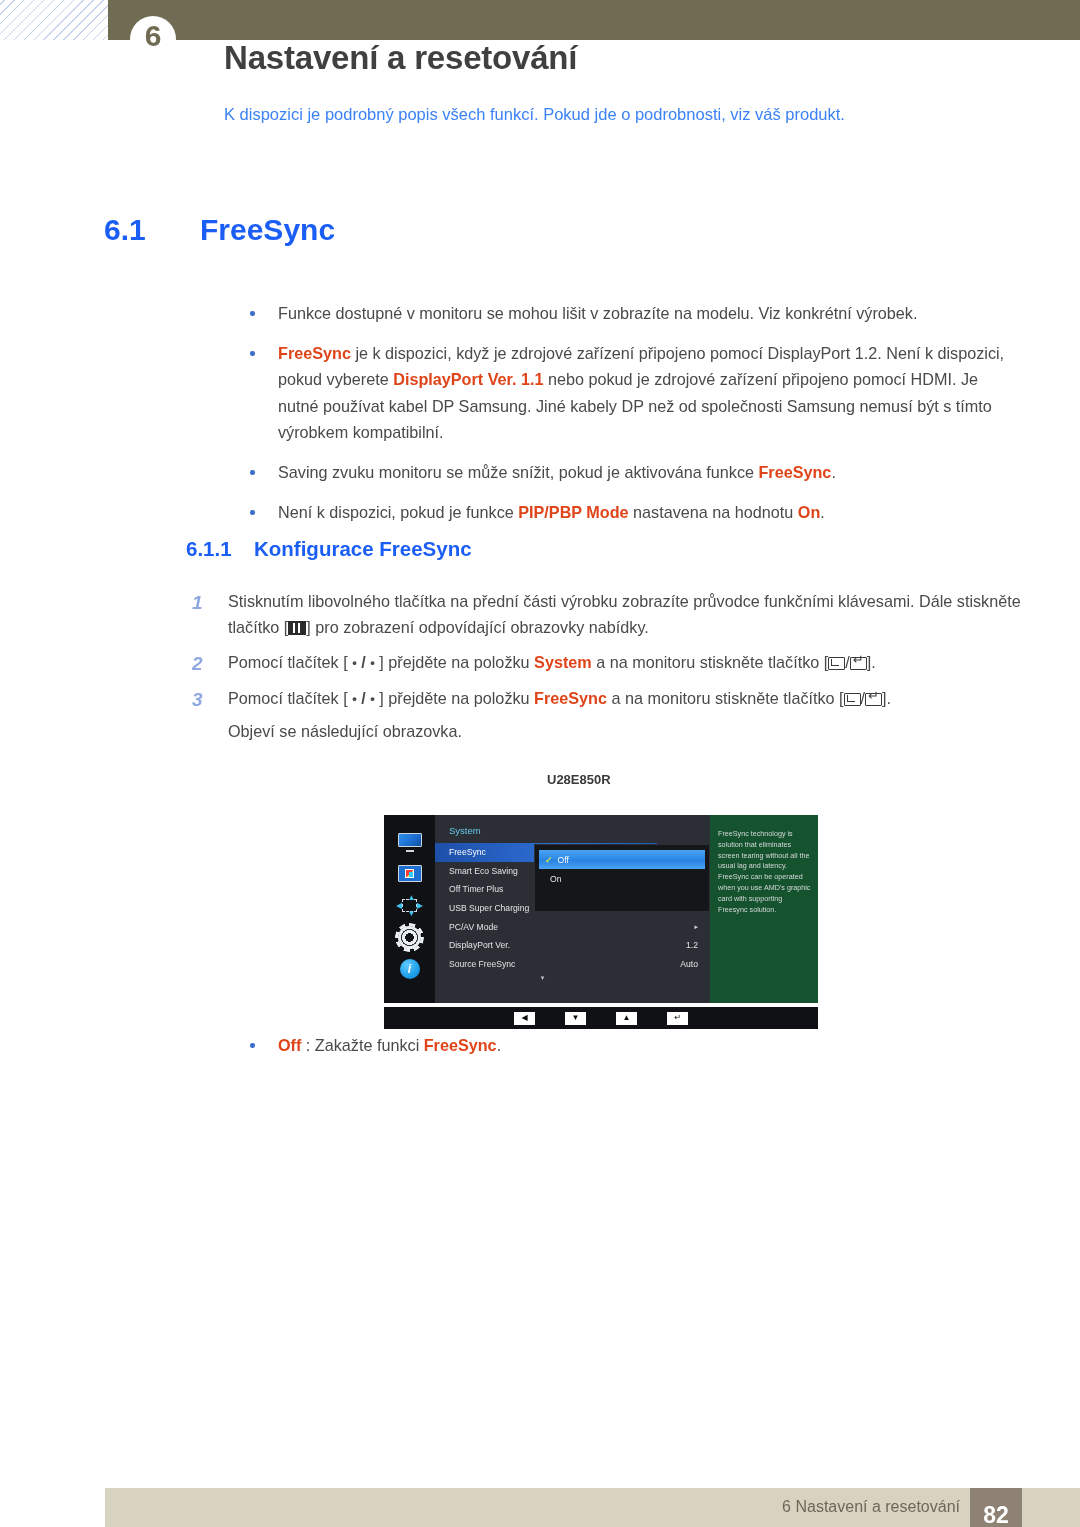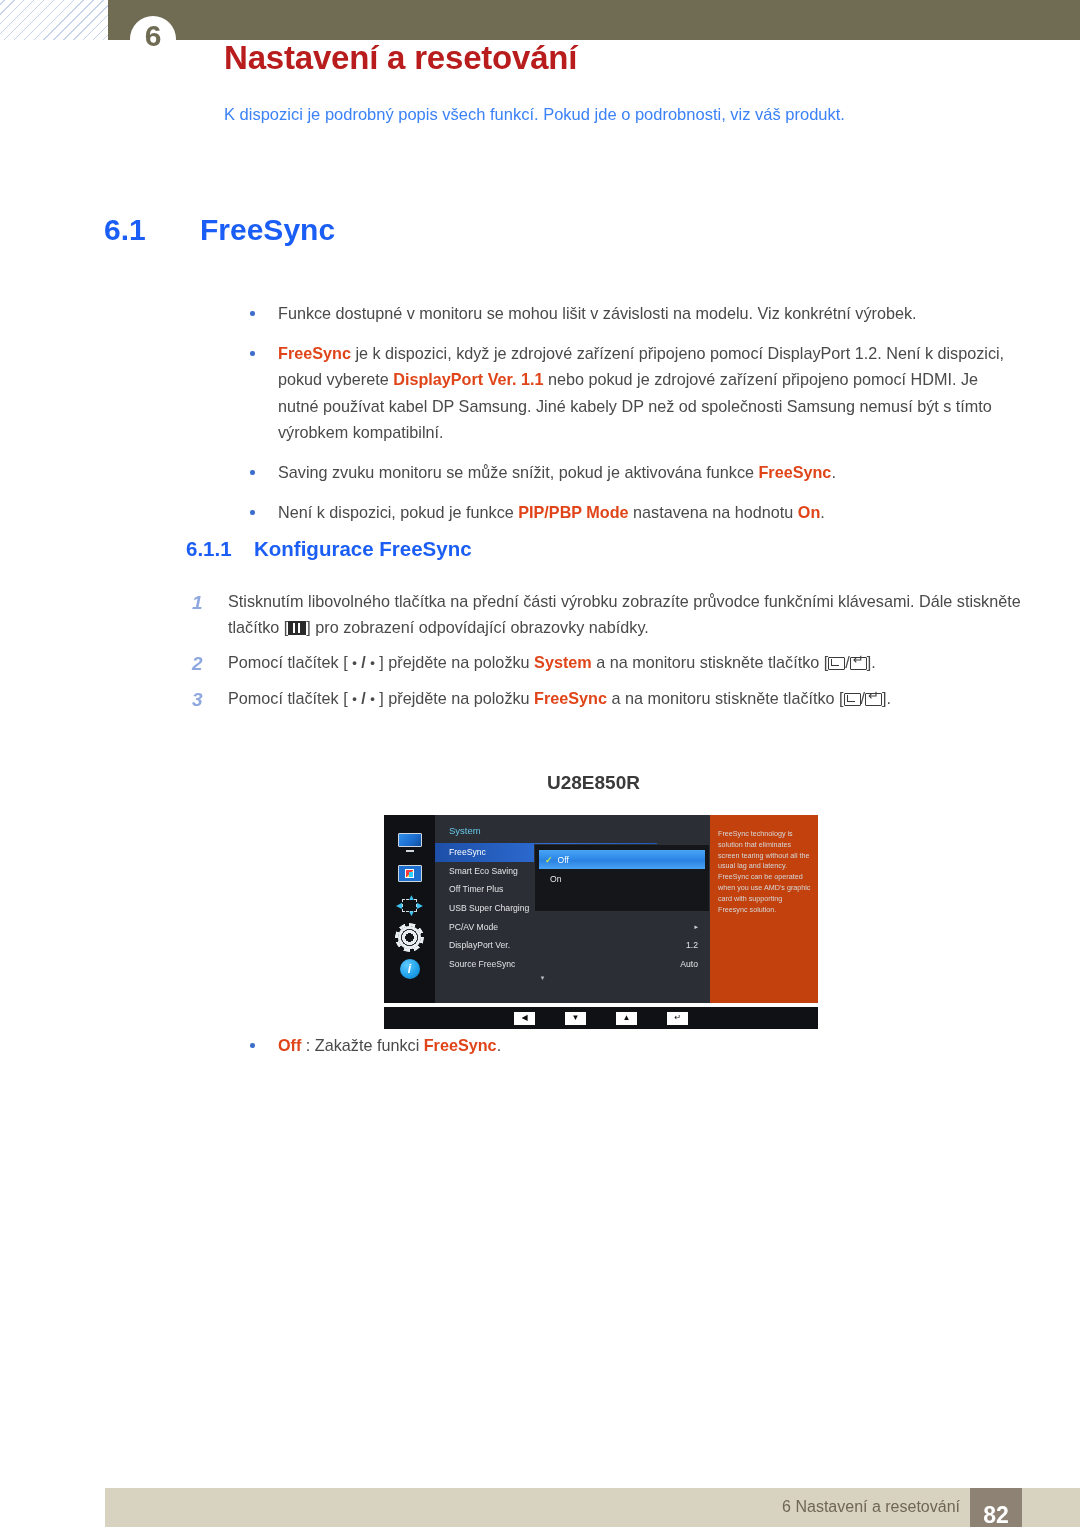--- a/index.html
+++ b/index.html
@@ -34,21 +34,21 @@
     overflow:hidden;
   }
   .hdr-badge-num{
     font-size:30px;font-weight:bold;color:#706c53;
     line-height:1;position:relative;top:-3px;
   }
 
   
   .page-title{
     position:absolute;left:224px;top:39px;
-    font-size:33px;font-weight:bold;color:#b91c1c;
+    font-size:33px;font-weight:bold;color:#404040;
     letter-spacing:-0.2px;
   }
   .intro{
     position:absolute;left:224px;top:102px;width:800px;
     font-size:16.5px;color:#3b82f6;line-height:1.5;
   }
 
   
   .h1sec{
     position:absolute;left:104px;top:213px;
@@ -120,21 +120,21 @@
   }
   .btn-enter::after{
     content:"\21B5";position:absolute;left:2px;top:-5px;
     font-size:13px;color:#3a3a3a;line-height:1;
   }
   .dotbtn{font-size:13px;vertical-align:1px;}
 
   
   .model-label{
     position:absolute;left:547px;top:772px;
-    font-size:19px;font-weight:bold;color:#3a3a3a;
+    font-size:13px;font-weight:bold;color:#3a3a3a;
   }
   .osd{
     position:absolute;left:384px;top:815px;
     width:434px;height:188px;
     background:#15161a;
     font-size:8.3px;color:#e8e8e8;
   }
   .osd-iconcol{
     position:absolute;left:0;top:0;width:51px;height:188px;
     background:#101114;
@@ -243,21 +243,21 @@
     padding-left:10px;font-size:8.6px;color:#e8e8e8;
   }
   .osd-sub-row.sel{
     background:linear-gradient(180deg,#49a4f5 0%,#2f8ae8 45%,#2b82e0 55%,#49a4f5 100%);
     color:#ffffff;margin:0 4px 0 4px;padding-left:6px;
   }
   .chk{color:#c8e84a;font-size:9px;font-weight:bold;margin-right:5px;}
 
   .osd-help{
     position:absolute;left:326px;top:0;width:108px;height:188px;
-    background:#c2410c;box-sizing:border-box;padding:14px 7px 0 8px;
+    background:#14532d;box-sizing:border-box;padding:14px 7px 0 8px;
     font-size:7.2px;line-height:1.5;color:#d6d8da;
   }
 
   .osd-btnbar{
     position:absolute;left:384px;top:1007px;
     width:434px;height:22px;background:#101114;
     display:flex;align-items:center;justify-content:center;gap:30px;
   }
   .kbtn{
     width:21px;height:13px;background:#ffffff;
@@ -297,21 +297,21 @@
 <div class="page-title">Nastavení a resetování</div>
 <div class="intro">K dispozici je podrobný popis všech funkcí. Pokud jde o podrobnosti, viz váš produkt.</div>
 
 <div class="h1sec">
   <span class="num">6.1</span>
   <span>FreeSync</span>
 </div>
 
 <ul class="blist" id="notes1">
   <li>
-    <span>Funkce dostupné v monitoru se mohou lišit v závislosti na modelu. Viz konkrétní výrobek.</span>
+    <span>Funkce dostupné v monitoru se mohou lišit v zobrazíte na modelu. Viz konkrétní výrobek.</span>
   </li>
   <li>
     <span class="hl">FreeSync</span><span> je k dispozici, když je zdrojové zařízení připojeno pomocí DisplayPort 1.2. Není k dispozici, pokud vyberete </span><span class="hl">DisplayPort Ver. 1.1</span><span> nebo pokud je zdrojové zařízení připojeno pomocí HDMI. Je nutné používat kabel DP Samsung. Jiné kabely DP než od společnosti Samsung nemusí být s tímto výrobkem kompatibilní.</span>
   </li>
   <li>
     <span>Saving zvuku monitoru se může snížit, pokud je aktivována funkce </span><span class="hl">FreeSync</span><span>.</span>
   </li>
   <li>
     <span>Není k dispozici, pokud je funkce </span><span class="hl">PIP/PBP Mode</span><span> nastavena na hodnotu </span><span class="hl">On</span><span>.</span>
   </li>
@@ -327,20 +327,21 @@
     <span class="snum">1</span>
     <span>Stisknutím libovolného tlačítka na přední části výrobku zobrazíte průvodce funkčními klávesami. Dále stiskněte tlačítko [</span><span class="btn-menu"></span><span>] pro zobrazení odpovídající obrazovky nabídky.</span>
   </li>
   <li>
     <span class="snum">2</span>
     <span>Pomocí tlačítek [ </span><b class="dotbtn">•</b><b> / </b><b class="dotbtn">•</b><span> ] přejděte na položku </span><span class="hl">System</span><span> a na monitoru stiskněte tlačítko [</span><span class="btn-back"></span><span>/</span><span class="btn-enter"></span><span>].</span>
   </li>
   <li>
     <span class="snum">3</span>
     <span>Pomocí tlačítek [ </span><b class="dotbtn">•</b><b> / </b><b class="dotbtn">•</b><span> ] přejděte na položku </span><span class="hl">FreeSync</span><span> a na monitoru stiskněte tlačítko [</span><span class="btn-back"></span><span>/</span><span class="btn-enter"></span><span>].</span>
+    <div style="margin-top:7px">Objeví se následující obrazovka.</div>
   </li>
 </ol>
 
 <div class="model-label">U28E850R</div>
 
 <div class="osd">
 
   <div class="osd-iconcol">
     <div class="oicon">
       <div class="ic-display">

